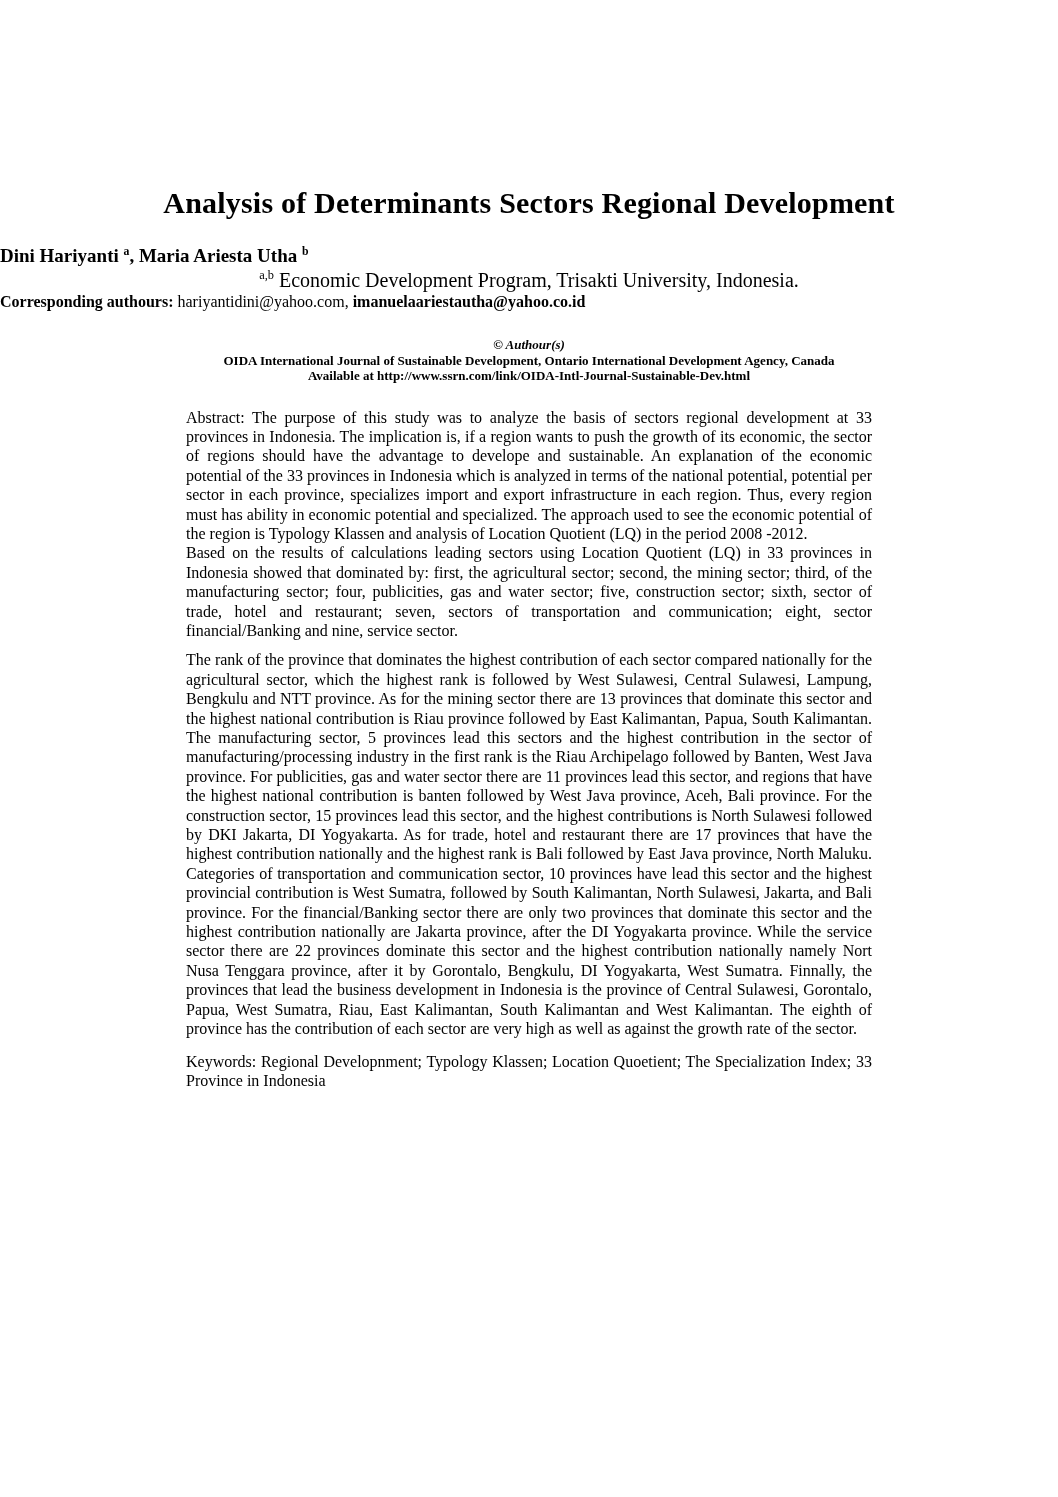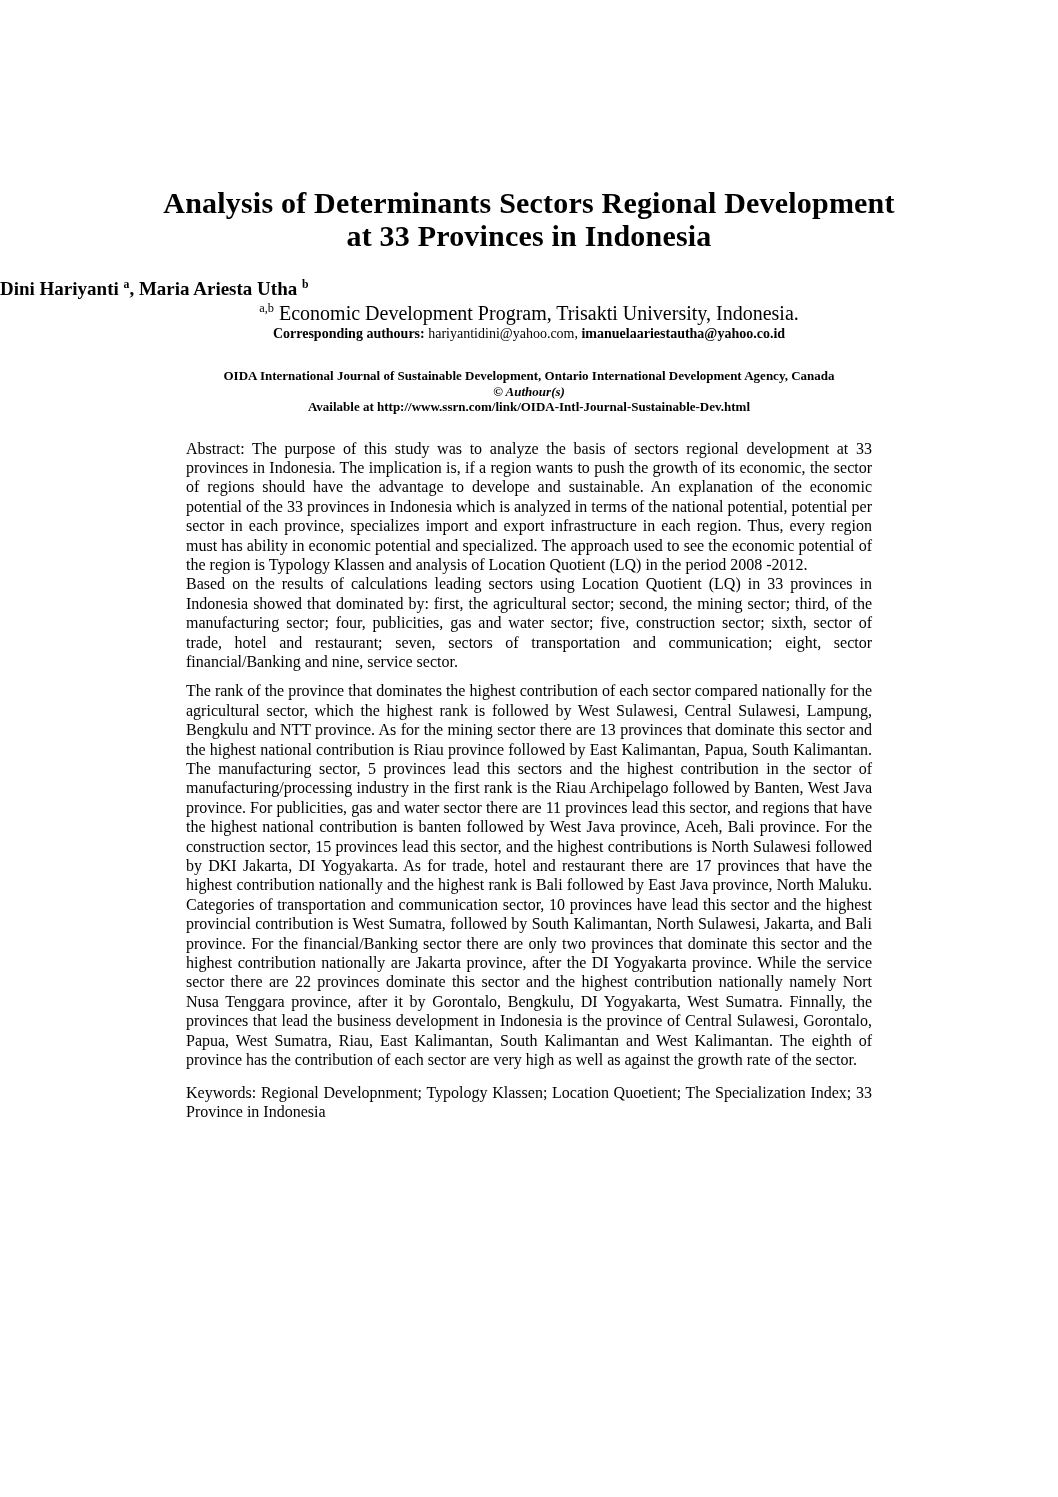--- a/index.html
+++ b/index.html
@@ -39,22 +39,22 @@
     line-height: 0;
     vertical-align: super;
   }
   .affiliation {
     margin-top: 2px;
     text-align: center;
     font-size: 20px;
   }
   .corresponding {
     margin-top: 1px;
-    text-align: center;
-    font-size: 14px;
+    text-align: left;
+    font-size: 16px;
   }
   .corresponding .bold { font-weight: bold; }
 
   .imprint {
     margin-top: 26px;
     text-align: center;
     font-size: 13px;
     font-weight: bold;
     line-height: 15.5px;
   }
@@ -72,38 +72,37 @@
   p.keywords-para { margin-top: 13px; }
   .lbl { font-weight: normal; }
 </style>
 </head>
 <body>
 
 <div class="page">
 
   <h1 class="title">
     <span class="title-line">Analysis of Determinants Sectors Regional Development</span>
-    <span class="title-line">at 33 Provinces in Indonesia</span>
   </h1>
 
   <div class="authors">
     <span>Dini Hariyanti </span><sup>a</sup><span>, </span><span>Maria Ariesta Utha </span><sup>b</sup>
   </div>
 
   <div class="affiliation">
     <sup>a,b</sup><span> Economic Development Program, Trisakti University, Indonesia.</span>
   </div>
 
   <div class="corresponding">
     <span class="bold">Corresponding authours: </span><span> hariyantidini@yahoo.com, </span><span class="bold">imanuelaariestautha@yahoo.co.id</span>
   </div>
 
   <div class="imprint">
+    <span class="imprint-line copyright">© Authour(s)</span>
     <span class="imprint-line">OIDA International Journal of Sustainable Development, Ontario International Development Agency, Canada</span>
-    <span class="imprint-line copyright">© Authour(s)</span>
     <span class="imprint-line">Available at http://www.ssrn.com/link/OIDA-Intl-Journal-Sustainable-Dev.html</span>
   </div>
 
   <div class="body-block">
     <p><span class="lbl">Abstract:</span><span> The purpose of this study was to analyze the basis of  sectors regional development at 33 provinces  in Indonesia. The implication is, if a region wants to push the growth of its economic, the sector of regions should have the advantage to develope and sustainable.  An explanation of the economic potential of the 33 provinces in Indonesia which is analyzed in terms of the national potential, potential per sector in each province, specializes import and export infrastructure in each region. Thus, every region must has ability  in economic potential and specialized. The approach used to see the economic potential of the region is Typology Klassen and analysis of Location Quotient (LQ) in the period 2008 -2012.</span></p>
     <p><span>Based on the results of calculations leading sectors using Location Quotient (LQ) in 33 provinces in Indonesia showed that dominated by: first, the agricultural sector; second, the mining sector; third, of the manufacturing sector; four, publicities, gas and water sector; five, construction sector; sixth, sector of trade, hotel and restaurant;  seven, sectors of transportation and communication; eight, sector financial/Banking and nine, service sector.</span></p>
     <p class="para-gap"><span>The rank of the province that dominates the highest contribution of each sector compared nationally for the agricultural sector, which the highest rank  is followed by West Sulawesi, Central Sulawesi, Lampung, Bengkulu and NTT province. As for the mining sector there are 13 provinces that dominate this sector and the highest national contribution is Riau province followed by East Kalimantan, Papua, South Kalimantan. The manufacturing sector, 5 provinces lead this sectors and the highest contribution in the sector of manufacturing/processing industry in the first rank is the Riau Archipelago followed by Banten, West Java province. For publicities, gas and water sector there are 11 provinces lead this sector, and regions that have the highest national contribution is banten followed by West Java province, Aceh, Bali province. For the construction sector, 15 provinces lead this sector, and the highest contributions is North Sulawesi followed by DKI Jakarta, DI Yogyakarta. As for trade, hotel and restaurant there are 17 provinces that have the highest contribution nationally and the highest rank is Bali followed by East Java province, North Maluku. Categories of transportation and communication sector, 10 provinces have lead this sector and the highest provincial contribution is West Sumatra, followed by South Kalimantan, North Sulawesi, Jakarta, and Bali province. For the financial/Banking sector there are only two provinces that dominate this sector and the highest contribution nationally are Jakarta province, after the DI Yogyakarta province. While the service sector there are 22 provinces dominate this sector and the highest contribution nationally namely Nort Nusa Tenggara province, after it by Gorontalo, Bengkulu, DI Yogyakarta, West Sumatra. Finnally, the provinces that lead the business development in Indonesia is the province of Central Sulawesi, Gorontalo, Papua, West Sumatra, Riau, East Kalimantan, South Kalimantan and West Kalimantan. The eighth of province has the contribution of each sector are very high as well as against the growth rate of the sector.</span></p>
     <p class="keywords-para"><span class="lbl">Keywords:</span><span> Regional Developnment; Typology Klassen; Location Quoetient; The Specialization Index;  33 Province in Indonesia</span></p>
   </div>
 

